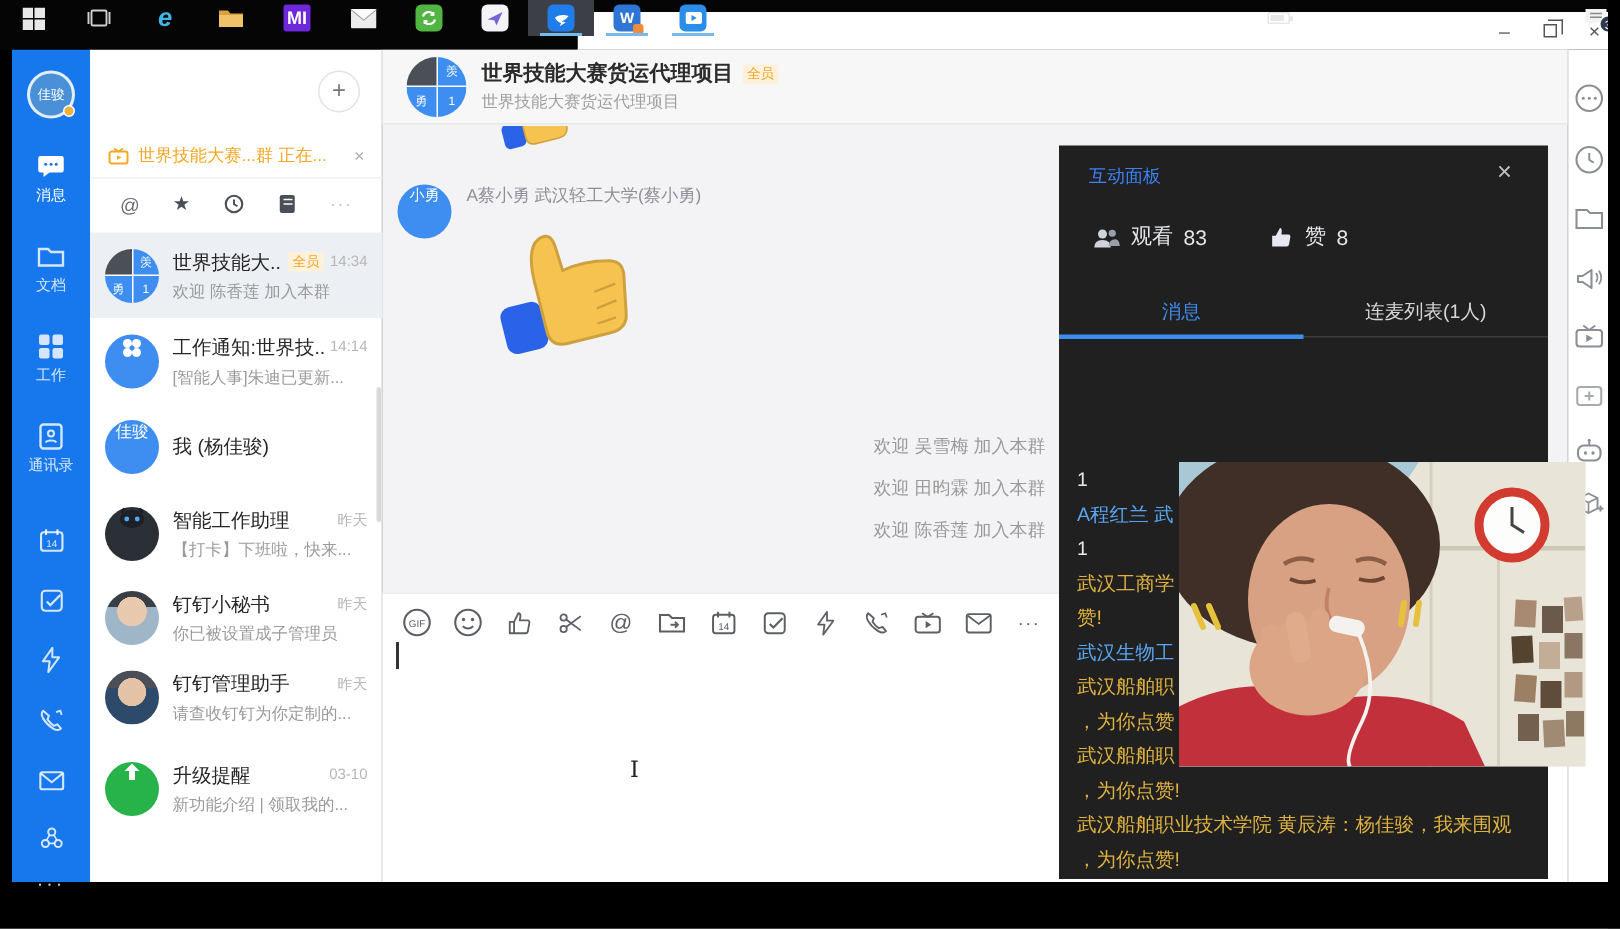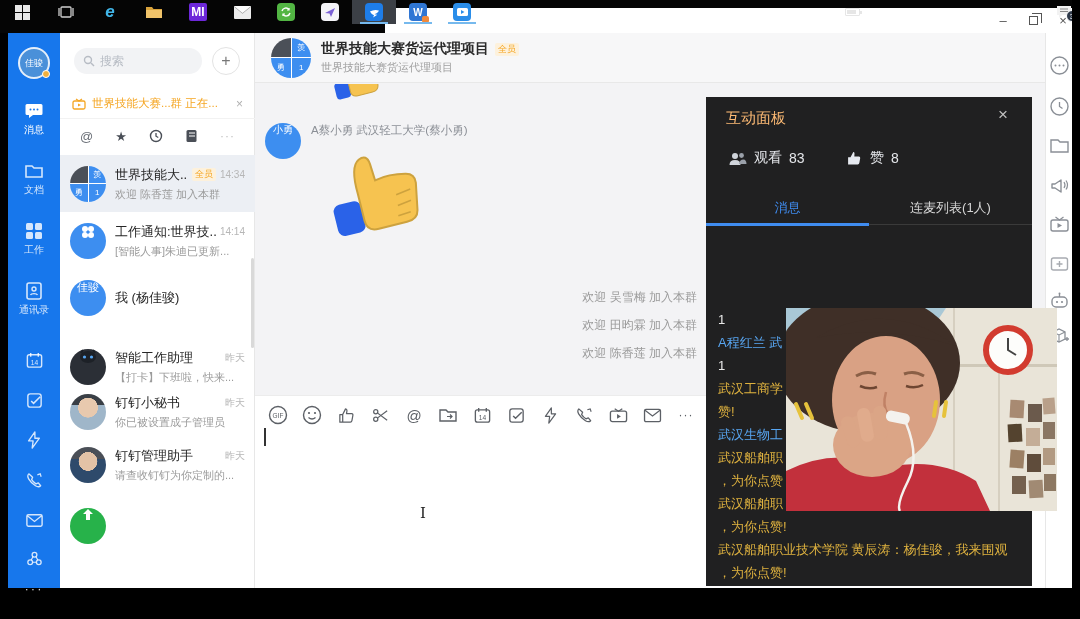--- a/index.html
+++ b/index.html
@@ -55,21 +55,21 @@
 .sysmsg{color:#9a9a9a;font-size:12px;text-align:right;position:absolute;right:348px;width:240px}
 #inputarea{left:0;top:362px;width:790px;height:193px;background:#fff;border-top:1px solid #ececec}
 .toolico{width:22px;height:22px;display:flex;align-items:center;justify-content:center;color:#5c6066}
 #caret{left:9px;top:32px;width:1.5px;height:18px;background:#333}
 #ibeam{left:165px;top:108px;font-family:"DejaVu Serif",serif;font-size:15px;color:#222}
 
 #rightstrip{left:1045px;top:33px;width:27px;height:555px;background:#fff;border-left:1px solid #e7e7e7}
 .stripico{position:absolute;left:3px;width:21px;height:21px;color:#8a8f96}
 
 #panel{left:706px;top:97px;width:326px;height:489px;background:rgba(25,25,26,.97);color:#e8e8e8}
-#paneltitle{left:20px;top:12px;font-size:15px;color:#fdba74}
+#paneltitle{left:20px;top:12px;font-size:12px;color:#3b82f6}
 #panelclose{left:292px;top:8px;font-size:17px;color:#c0c0c0}
 .stat{position:absolute;top:52px;display:flex;align-items:center;gap:7px;font-size:14px;color:#e4e6ea}
 #tabs{left:0;top:96px;width:326px;height:32px;display:flex;border-bottom:1px solid #3a3a3a}
 .tab{flex:1;text-align:center;font-size:13px;color:#d6d6d6;line-height:30px}
 .tab.active{color:#3f8cf0}
 #tabline{left:0;top:126px;width:163px;height:3px;background:#3f8cf0}
 #miccard{left:20px;top:140px;width:286px;height:60px;background:#fff;border-radius:6px;display:flex;align-items:center;padding:0 10px;gap:10px}
 #micname{font-size:14px;font-weight:bold;color:#333}
 #micstatus{font-size:11px;color:#9b9b9b;margin-top:3px}
 #endbtn{margin-left:auto;background:#f15543;color:#fff;font-size:13px;border:none;border-radius:4px;padding:6px 16px}
@@ -176,27 +176,20 @@
         <circle cx="10" cy="6" r="2.5" fill="none" stroke="currentColor" stroke-width="1.4"></circle>
         <circle cx="5.5" cy="14" r="2.5" fill="none" stroke="currentColor" stroke-width="1.4"></circle>
         <circle cx="14.5" cy="14" r="2.5" fill="none" stroke="currentColor" stroke-width="1.4"></circle>
         <path d="M8.5 8l-2 3.5M11.5 8l2 3.5M8 14h4" stroke="currentColor" stroke-width="1.2"></path>
       </svg>
   </div>
   <div class="railitem abs" style="top:548px;font-size:13px;letter-spacing:2px">···</div>
 </div>
 
 <div id="chatlist" class="abs">
-  <div id="searchpill" class="abs">
-    <svg width="12" height="12" viewBox="0 0 12 12">
-        <circle cx="5" cy="5" r="3.5" fill="none" stroke="#b7bcc4" stroke-width="1.4"></circle>
-        <path d="M8 8l3 3" stroke="#b7bcc4" stroke-width="1.4"></path>
-      </svg>
-    <span>搜索</span>
-  </div>
   <div id="addbtn" class="abs">+</div>
   <div id="livebanner" class="abs">
     <svg width="14" height="12" viewBox="0 0 14 12">
         <rect x="1" y="3" width="12" height="8" rx="1.5" fill="none" stroke="#f5a623" stroke-width="1.3"></rect>
         <path d="M4 1l3 2 3-2" fill="none" stroke="#f5a623" stroke-width="1.2"></path>
         <path d="M6 5.5l3 1.5-3 1.5z" fill="#f5a623"></path>
       </svg>
     <span style="flex:1;white-space:nowrap;overflow:hidden;font-size:11.5px">世界技能大赛...群 正在...</span>
     <span style="color:#b0b0b0">×</span>
   </div>
@@ -251,21 +244,21 @@
   <div class="chatitem abs" style="top:236px">
     <div class="av36 av-blue">
         <span>佳骏</span>
       </div>
     <div class="ci-text">
         <div class="ci-row1">
           <span class="ci-name wide">我 (杨佳骏)</span>
         </div>
       </div>
   </div>
-  <div class="chatitem abs" style="top:305px">
+  <div class="chatitem abs" style="top:294px">
     <div class="av36 av-dark">
         <svg width="20" height="14" viewBox="0 0 20 14">
           <ellipse cx="10" cy="8" rx="8" ry="6" fill="#1d2127"></ellipse>
           <circle cx="6.5" cy="8" r="1.6" fill="#58a6f2"></circle>
           <circle cx="13.5" cy="8" r="1.6" fill="#58a6f2"></circle>
           <path d="M3 4L5 1M17 4l-2-3" stroke="#1d2127" stroke-width="2"></path>
         </svg>
       </div>
     <div class="ci-text">
         <div class="ci-row1">
@@ -293,20 +286,27 @@
           <span class="ci-time">昨天</span>
         </div>
     <div class="ci-prev">请查收钉钉为你定制的...</div>
       </div>
   </div>
   <div class="chatitem abs" style="top:464px">
     <div class="av36 av-green">
         <svg width="14" height="14" viewBox="0 0 14 14">
           <path d="M7 1l5 5H9v6H5V6H2z" fill="#fff"></path>
         </svg>
+      </div>
+    <div class="ci-text">
+        <div class="ci-row1">
+          <span class="ci-name wide">升级提醒</span>
+          <span class="ci-time">03-10</span>
+        </div>
+    <div class="ci-prev">新功能介绍 | 领取我的...</div>
       </div>
   </div>
   <div id="listscroll" class="abs"></div>
 </div>
 
 <div id="chatmain" class="abs">
   <div id="chathead" class="abs">
     <div class="av40 av-quad" style="display:grid">
       <span></span>
         <span>羡</span>

